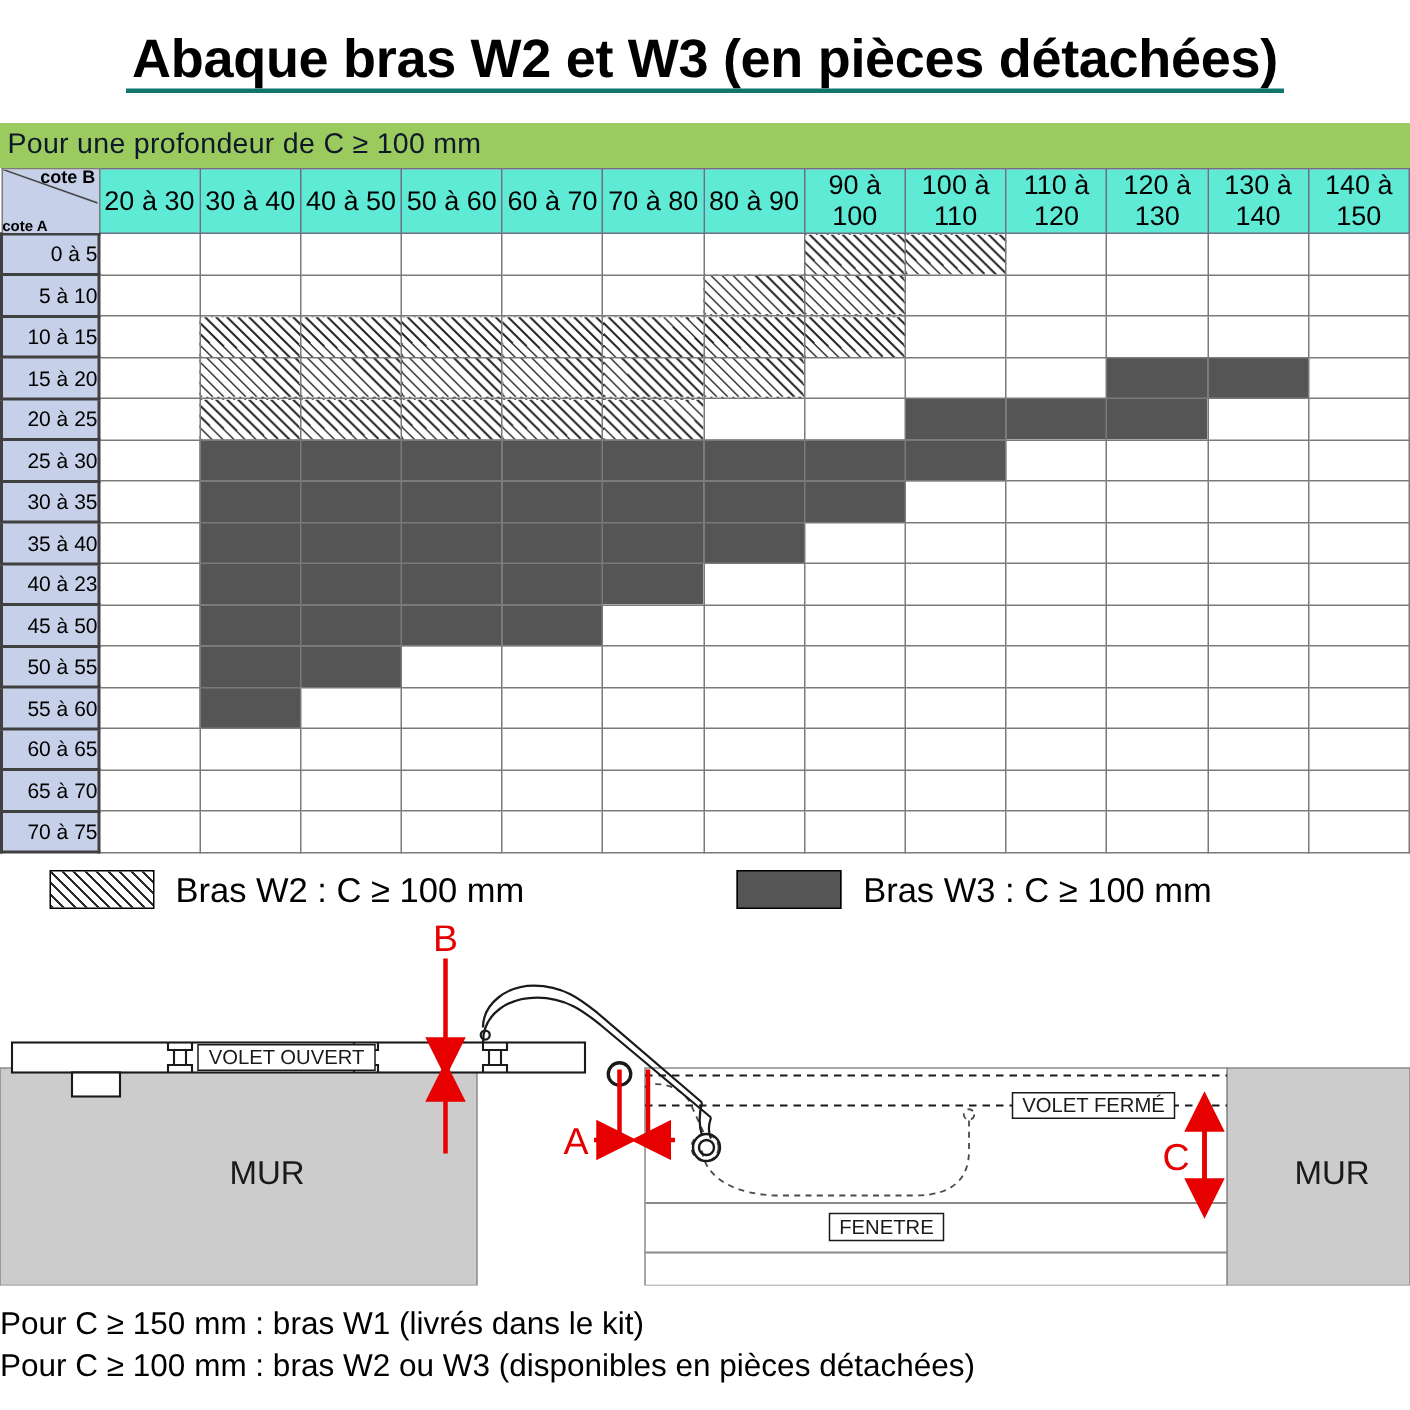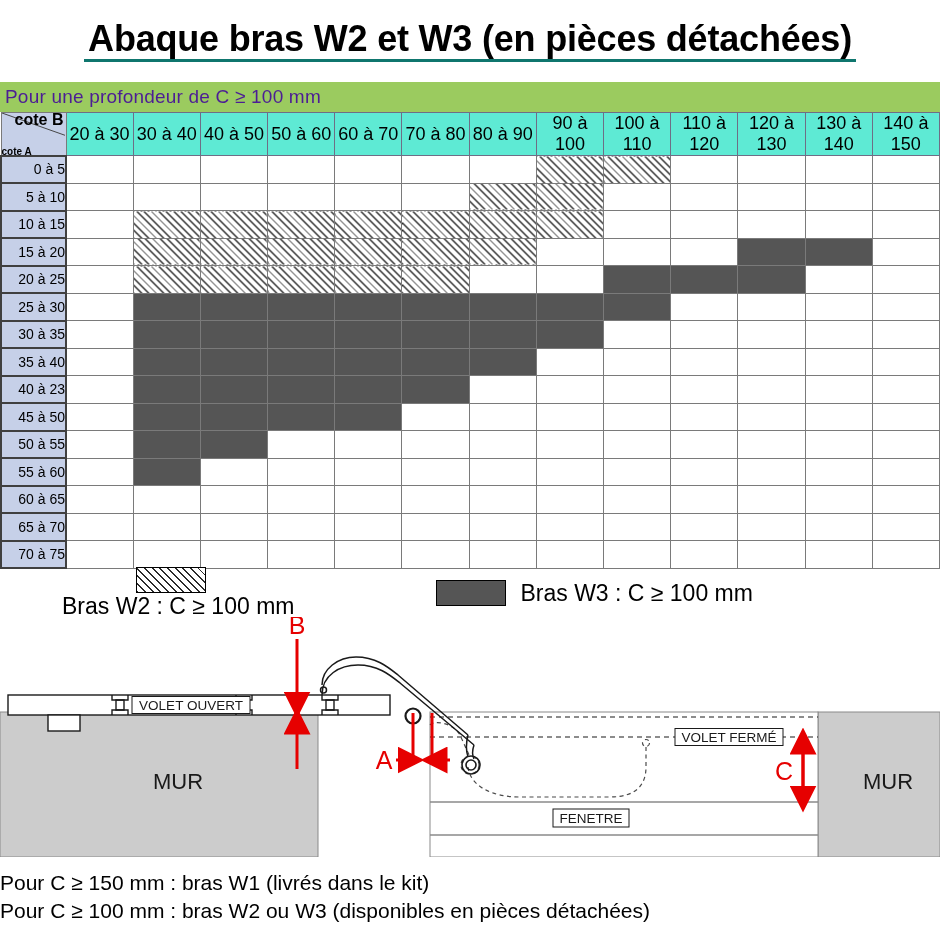--- a/index.html
+++ b/index.html
@@ -16,42 +16,42 @@
   
   #title-wrap { width:940px; height:82px; display:flex; align-items:center; justify-content:center; }
   #page-title {
     font-size:36px; font-weight:bold; letter-spacing:-0.2px;
     border-bottom:3px solid #0f766e; padding:0 4px 2px 4px; line-height:1.05;
     white-space:nowrap;
   }
 
   
   #banner {
-    width:940px; height:30px; background:#9BCB5F; color:#4c1d95;
+    width:940px; height:30px; background:#9BCB5F; color:#0f172a;
     display:flex; align-items:center; padding-left:5px;
     font-size:19px; letter-spacing:0.2px;
   }
 
   
   #abaque { width:940px; border-collapse:collapse; table-layout:fixed; }
   #abaque td, #abaque th { padding:0; border:1px solid #7a7a7a; }
   #abaque th.colhead {
     background:#5eead4; height:23px; font-size:18px; font-weight:normal;
     text-align:center; vertical-align:middle; border:1px solid #6e6e86;
   }
   #abaque th.rowhead {
     background:#C6D0E8; height:27.5px; font-size:14px; font-weight:normal;
     text-align:right; vertical-align:middle; border:2px solid #404040;
   }
   #corner {
     width:65px; background:#C6D0E8; position:relative; height:23px;
     border:1px solid #6e6e86; overflow:hidden;
   }
   #corner .diag { position:absolute; inset:0; }
-  #corner .lbl-b { position:absolute; right:2px; top:-2px; font-size:16px; font-weight:bold; }
+  #corner .lbl-b { position:absolute; right:2px; top:-2px; font-size:12px; font-weight:bold; }
   #corner .lbl-a { position:absolute; left:0px; bottom:-2px; font-size:10px; font-weight:bold; }
   td.cell { height:27.5px; background:#ffffff; }
   td.cell.w3 { background:#555555; }
   td.cell.w2 {
     background-color:#ffffff;
     background-image:repeating-linear-gradient(45deg,
       #2b2b2b 0px, #2b2b2b 1.3px, #ffffff 1.3px, #ffffff 5.2px);
   }
 
   
@@ -347,21 +347,21 @@
         <td class="cell"></td>
         <td class="cell"></td>
         <td class="cell"></td>
         <td class="cell"></td>
         <td class="cell"></td>
       </tr>
     </tbody>
 </table>
 
 <div id="legend">
-  <div class="lg-item" style="margin-left:62px;flex-direction:column;">
+  <div class="lg-item" style="margin-left:33px;">
     <span class="lg-swatch w2"></span>
     <span>Bras W2 : C ≥ 100 mm</span>
   </div>
   <div class="lg-item" style="margin-left:142px;">
     <span class="lg-swatch w3"></span>
     <span>Bras W3 : C ≥ 100 mm</span>
   </div>
 </div>
 
 <div id="diagram">

